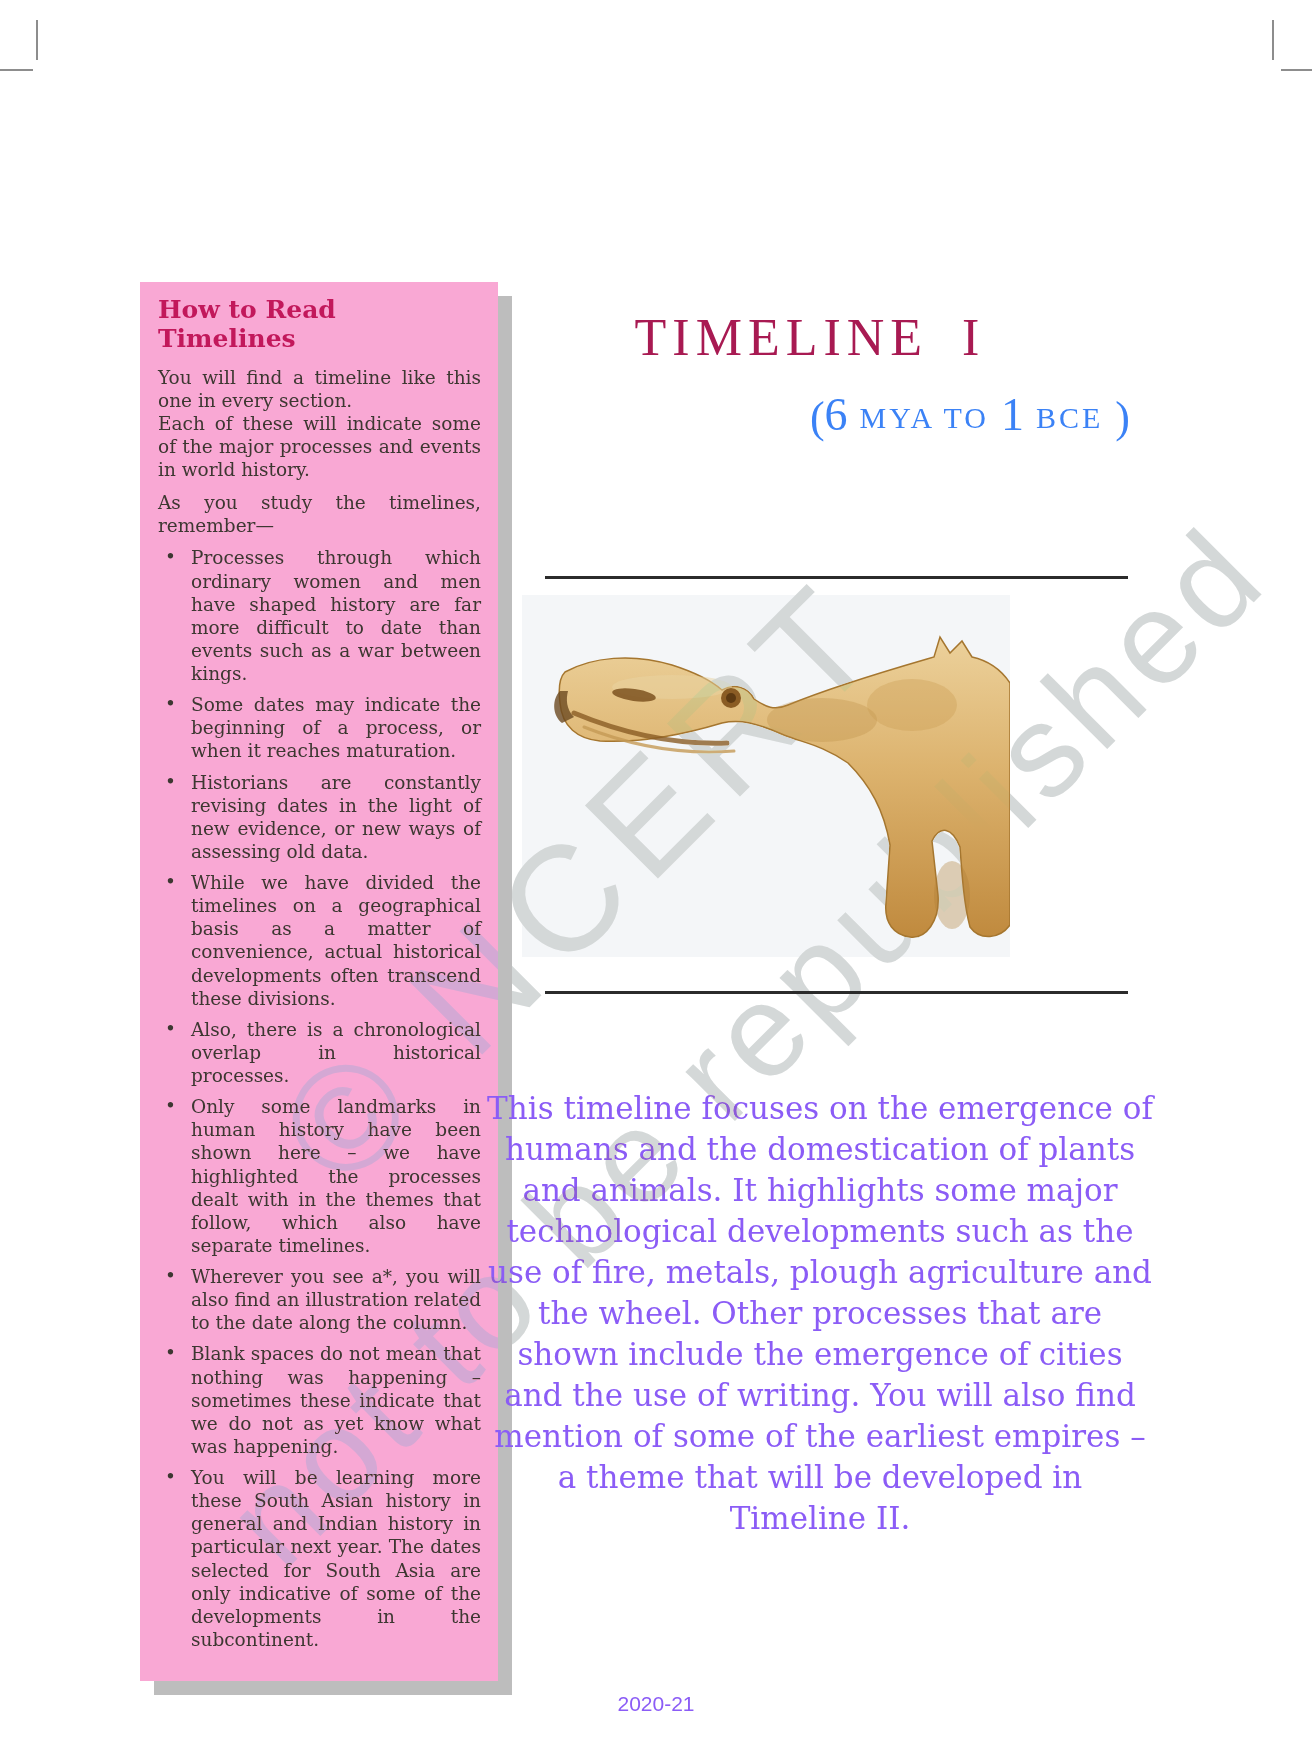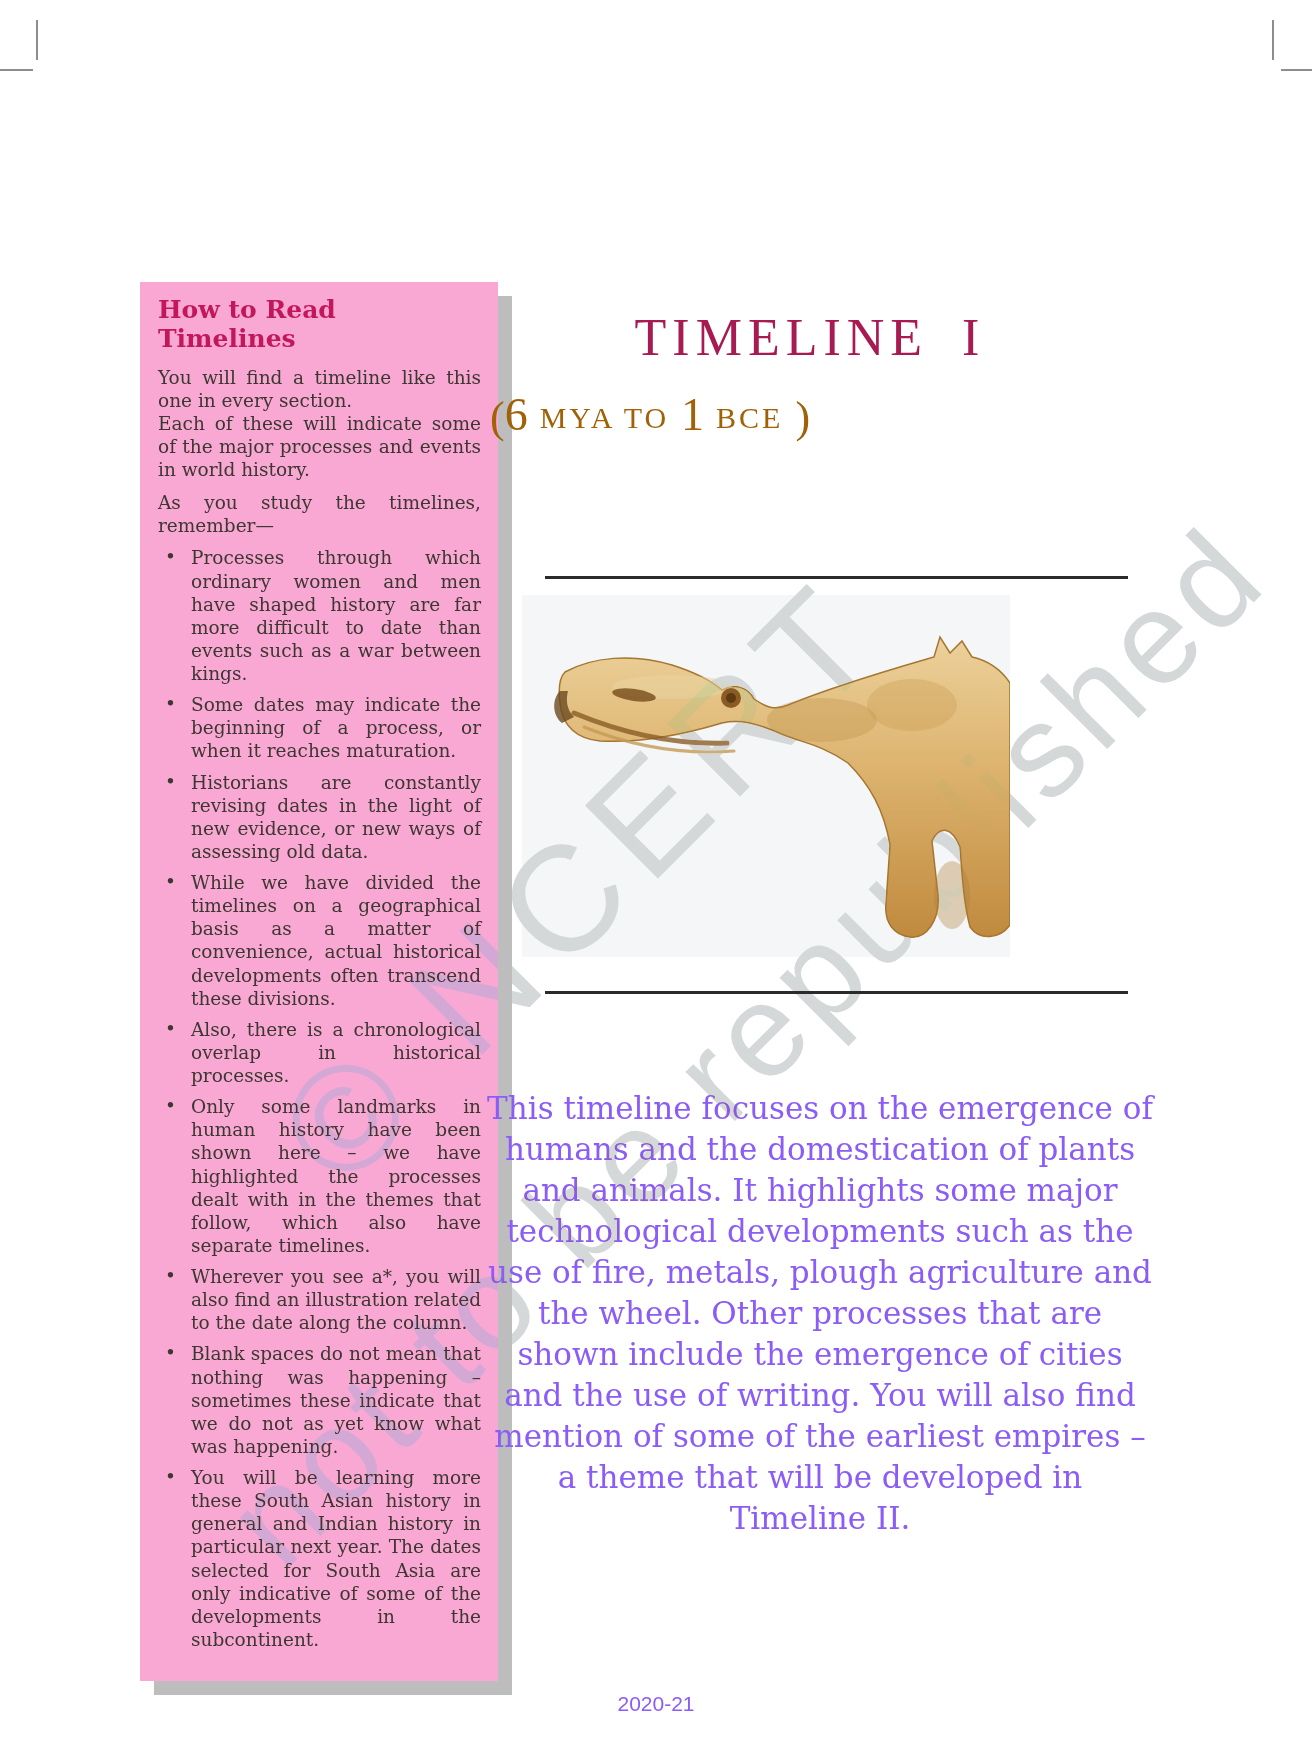--- a/index.html
+++ b/index.html
@@ -30,22 +30,22 @@
   .sidebar ul{list-style:none;margin:0;padding:0;}
   .sidebar li.bullet{position:relative;padding-left:33px;margin:0 0 8px 0;
            font-size:18.5px;line-height:1.25;color:#3d3731;text-align:justify;}
   .sidebar li.bullet::before{content:"•";position:absolute;left:7px;top:-1px;color:#3d3731;}
 
   
   .title{position:absolute;left:490px;top:308px;width:640px;margin:0;text-align:center;z-index:2;
          font-family:"Liberation Serif",serif;font-weight:500;color:#a81a52;
          font-size:52px;letter-spacing:6px;}
   .title .t2{margin-left:34px;}
-  .subtitle{position:absolute;left:490px;top:388px;width:640px;text-align:left;z-index:2;
-            color:#a16207;font-family:"Liberation Serif",serif;}
+  .subtitle{position:absolute;left:490px;top:388px;width:640px;text-align:right;z-index:2;
+            color:#3b82f6;font-family:"Liberation Serif",serif;}
   .subtitle .paren{font-size:44px;vertical-align:-4px;}
   .subtitle .num{font-size:46px;vertical-align:-2px;}
   .subtitle .sc{font-size:30px;letter-spacing:3px;margin:0 12px;}
 
   .rule{position:absolute;left:545px;width:583px;height:3px;background:#2b2b2b;z-index:2;}
   .rule-top{top:576px;}
   .rule-bottom{top:991px;}
 
   .photo{position:absolute;left:522px;top:595px;width:488px;height:362px;margin:0;
          background:#f4f6f8;z-index:2;}

